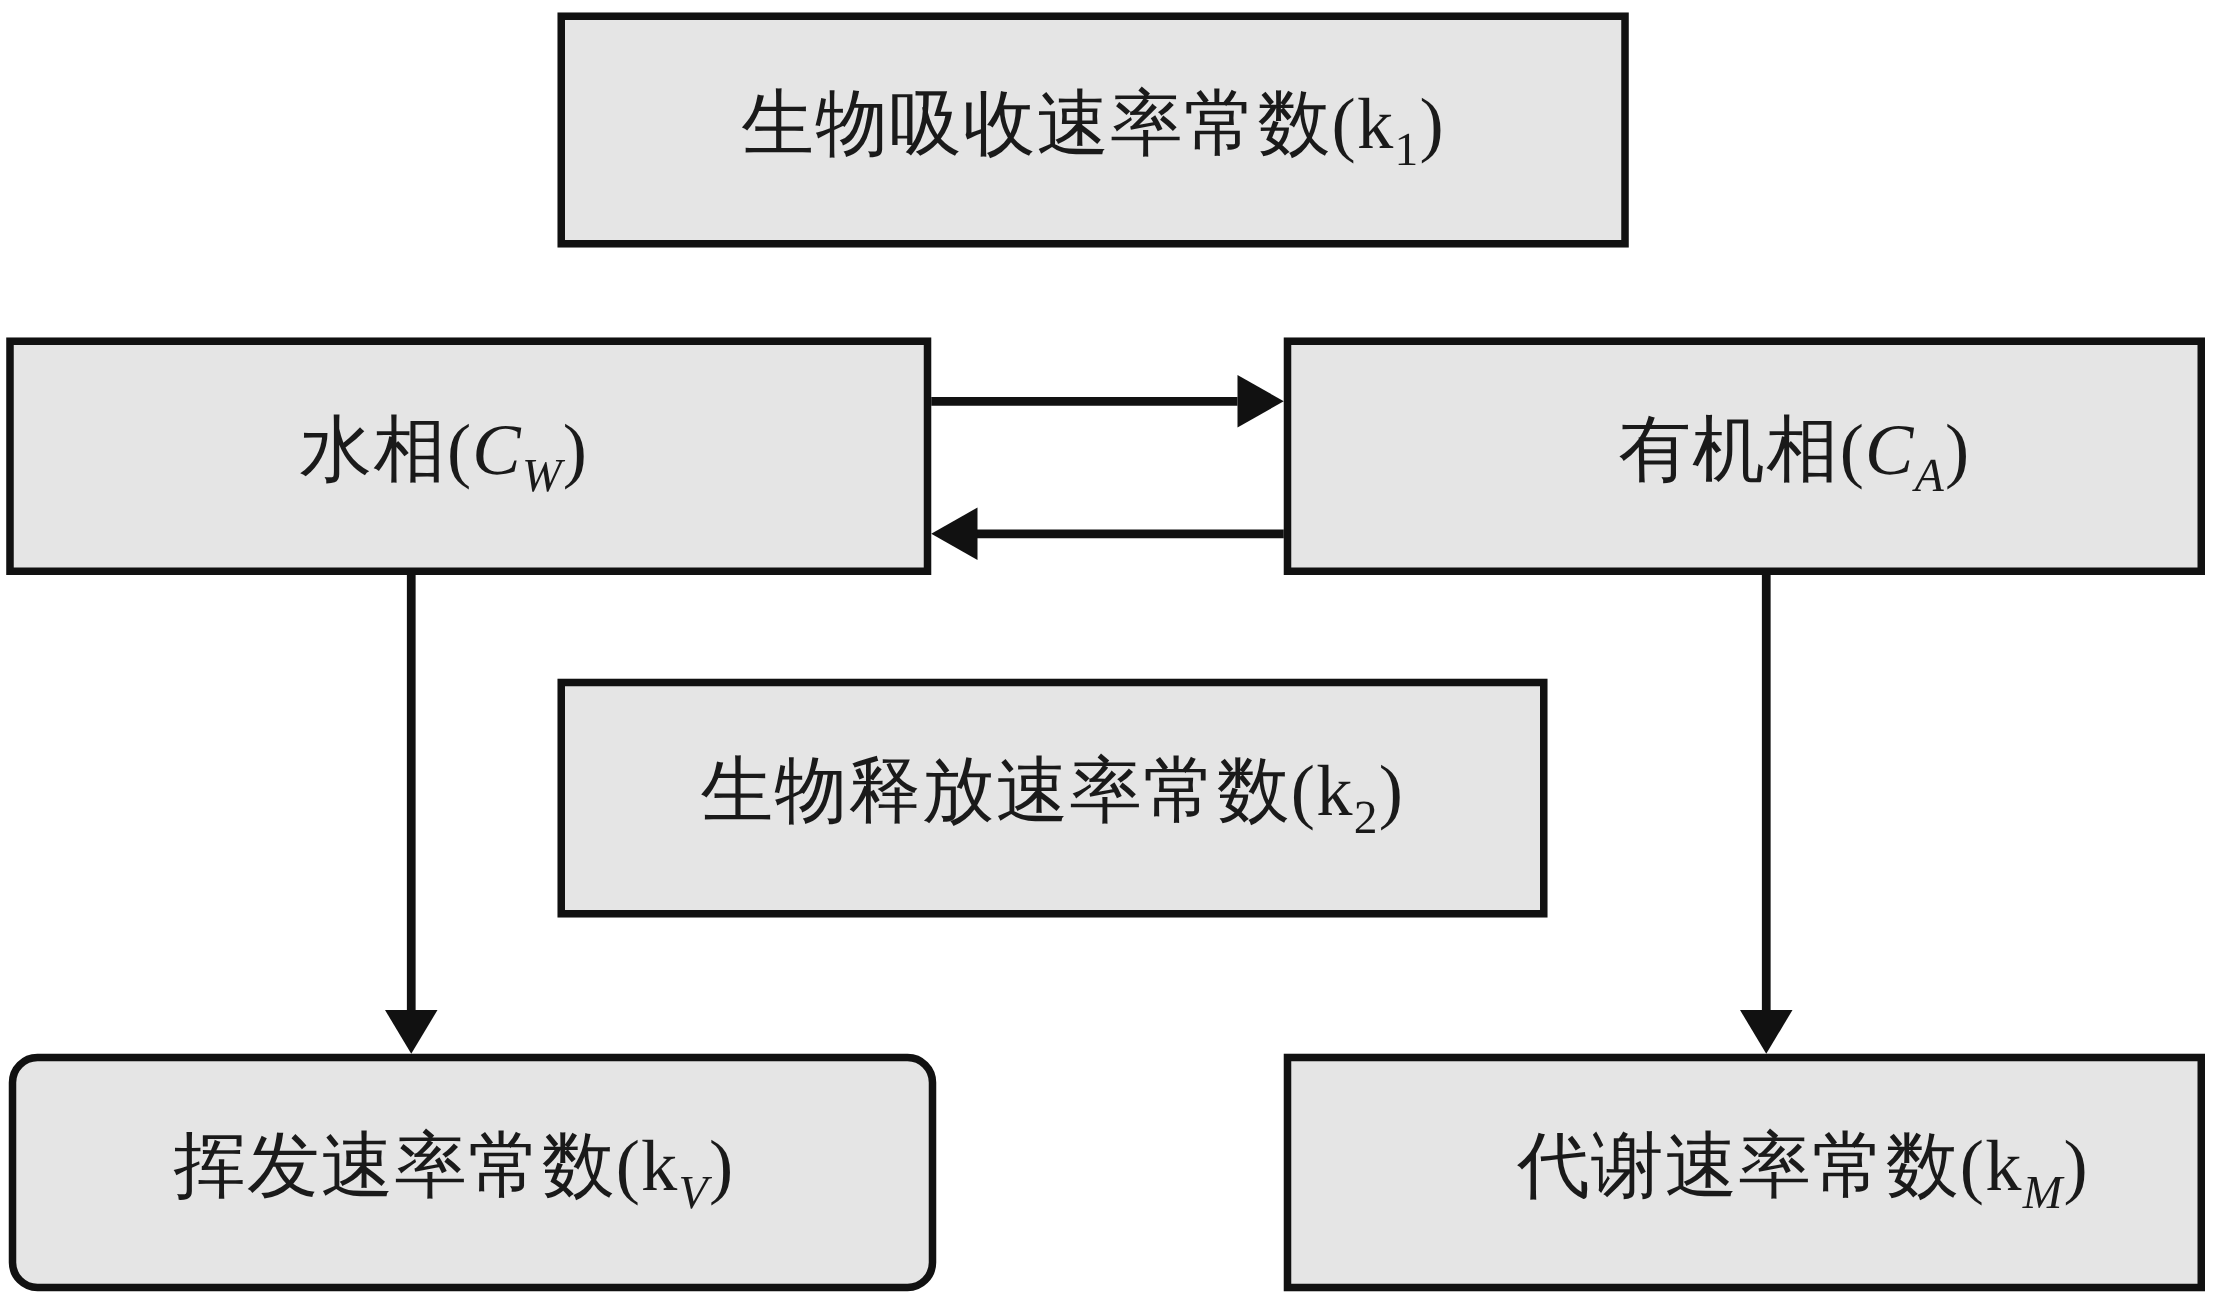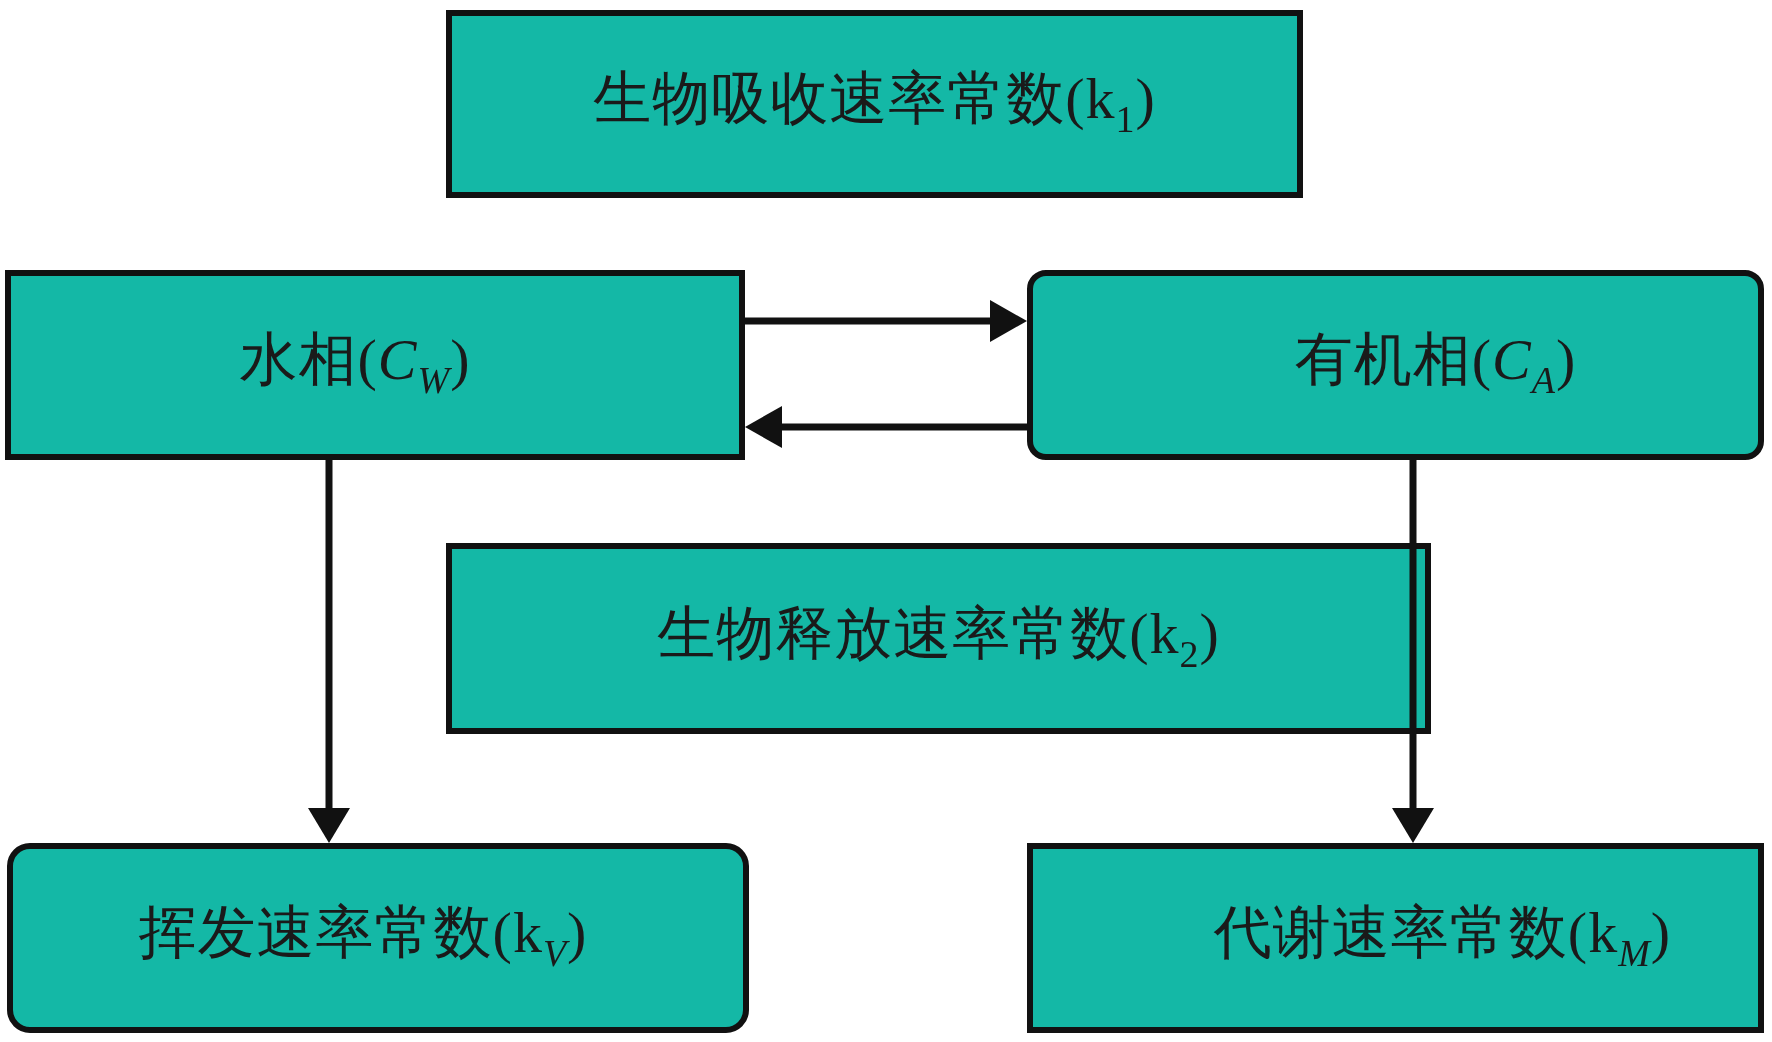--- a/index.html
+++ b/index.html
@@ -1,27 +1,27 @@
 <!DOCTYPE html>
 <html><head>
 <meta charset="utf-8">
 <style>
   html, body { margin: 0; padding: 0; background: #ffffff; }
   body { width: 1772px; height: 1042px; position: relative; overflow: hidden;
          font-family: "Liberation Serif", "DejaVu Serif", serif; color: #1a1a1a; }
-  .box { position: absolute; box-sizing: border-box; border: 6px solid #111111; background: #14b8a6;
+  .box { position: absolute; box-sizing: border-box; border: 6px solid #111111; background: #e5e5e5;
          display: flex; align-items: center; justify-content: center; text-align: right; }
   .label { font-size: 58px; letter-spacing: 1px; white-space: nowrap; line-height: 1; }
   .label .sym { font-style: normal; }
   .label .sub { font-size: 38px; vertical-align: -14px; }
   .label .ital { font-style: italic; }
   #box-k1 { left: 446px; top: 10px; width: 857px; height: 188px; }
   #box-cw { left: 5px; top: 270px; width: 740px; height: 190px; }
-  #box-ca { left: 1027px; top: 270px; width: 737px; height: 190px; border-radius: 19px; }
-  #box-k2 { left: 446px; top: 543px; width: 985px; height: 191px; }
+  #box-ca { left: 1027px; top: 270px; width: 737px; height: 190px; }
+  #box-k2 { left: 446px; top: 543px; width: 792px; height: 191px; }
   #box-kv { left: 7px; top: 843px; width: 742px; height: 190px; border-radius: 23px; }
   #box-km { left: 1027px; top: 843px; width: 737px; height: 190px; padding-left: 44px; }
   #box-cw .label { margin-left: -40px; }
   #box-ca .label { margin-left: 80px; }
   #box-kv .label { margin-left: -30px; }
   #box-km .label { margin-left: 50px; }
   svg.arrows { position: absolute; left: 0; top: 0; width: 1772px; height: 1042px; pointer-events: none; }
 </style>
 </head>
 <body>

